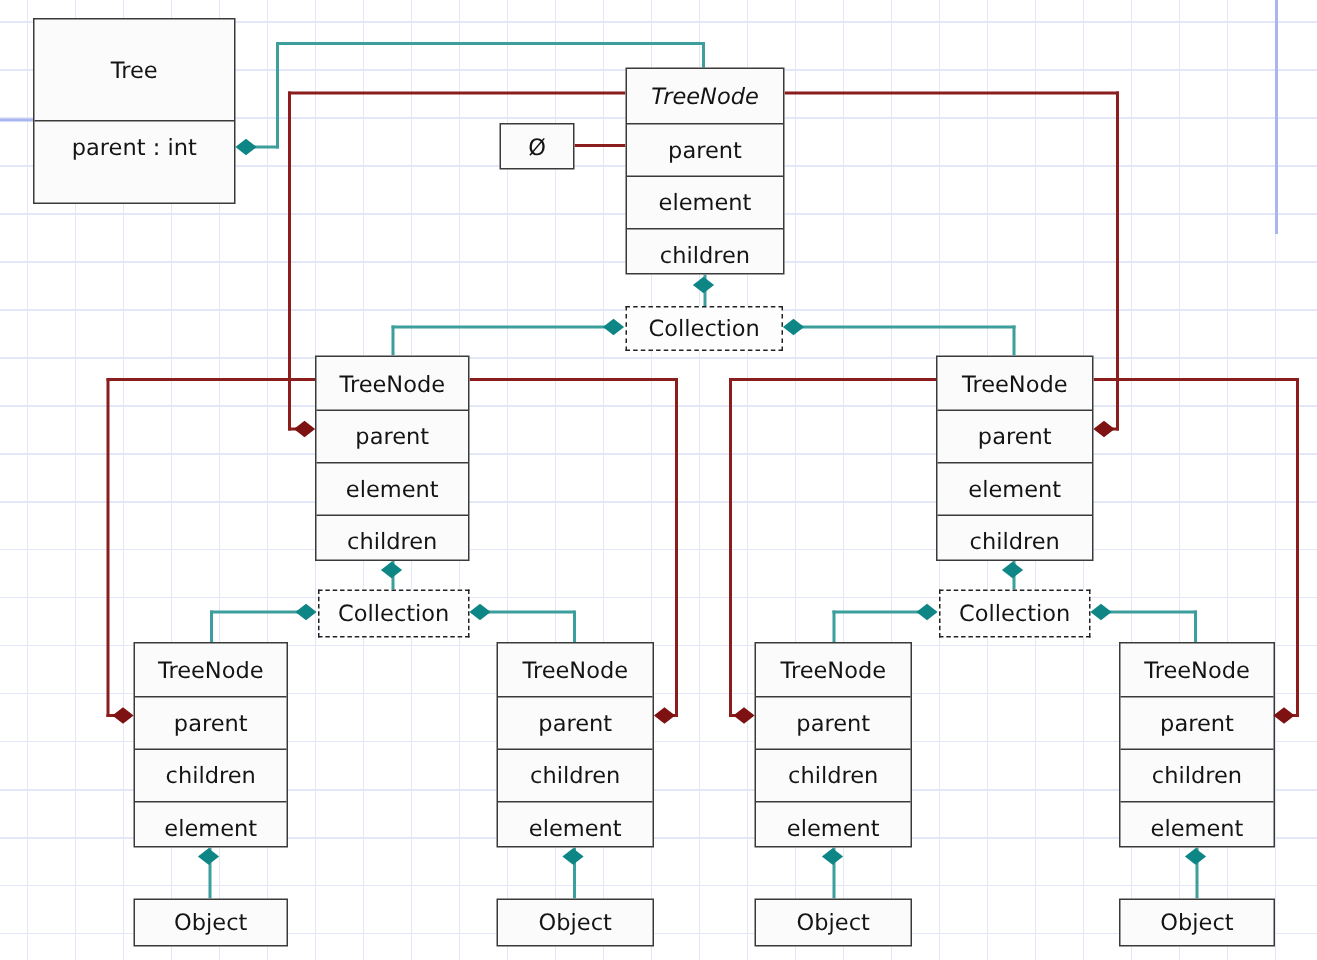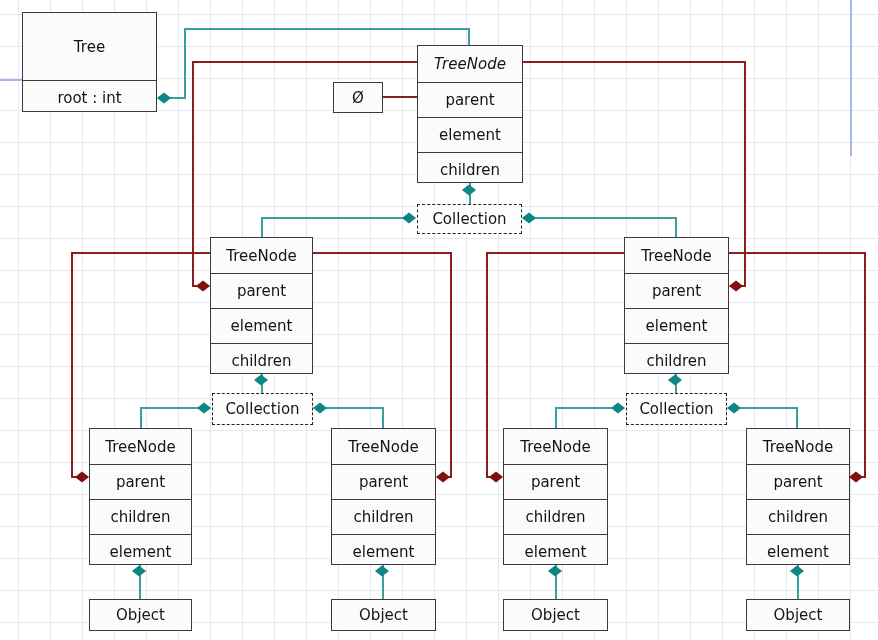--- a/index.html
+++ b/index.html
@@ -105,23 +105,23 @@
   <div class="hl red" style="left:444px;top:476px;width:8px;"></div>
 
   <div class="hl red" style="left:486px;top:252px;width:138px;"></div>
   <div class="vl red" style="left:486px;top:252px;height:226px;"></div>
   <div class="hl red" style="left:486px;top:476px;width:10px;"></div>
 
   <div class="hl red" style="left:729px;top:252px;width:137px;"></div>
   <div class="vl red" style="left:864px;top:252px;height:226px;"></div>
   <div class="hl red" style="left:858px;top:476px;width:8px;"></div>
 
-  <div class="box" style="left:22px;top:12px;width:135px;height:100px;">
+  <div class="box" style="left:22px;top:12px;width:135px;height:124px;">
     <div class="hdr" style="height:67px;">Tree</div>
-    <div class="row">root : int</div>
+    <div class="row">parent : int</div>
   </div>
 
   <div class="box" style="left:417px;top:45px;width:106px;height:138px;">
     <div class="hdr italic" style="height:36px;">TreeNode</div>
     <div class="row">parent</div>
     <div class="row">element</div>
     <div class="row">children</div>
   </div>
 
   <div class="box" style="left:333px;top:82px;width:50px;height:31px;">

